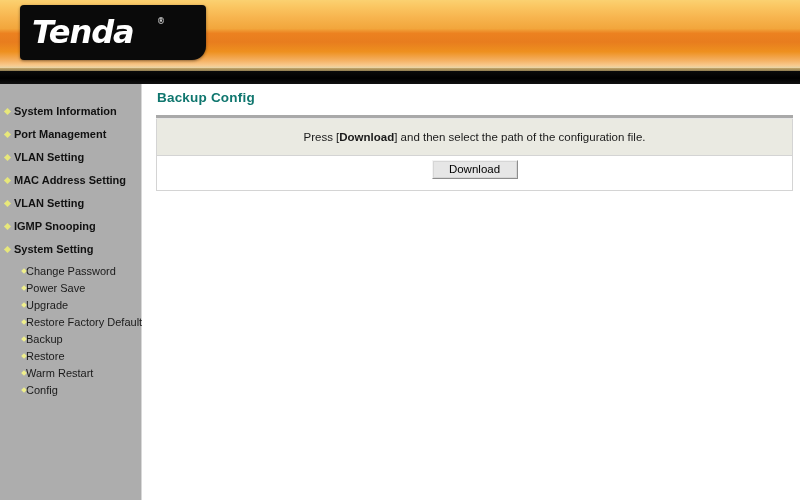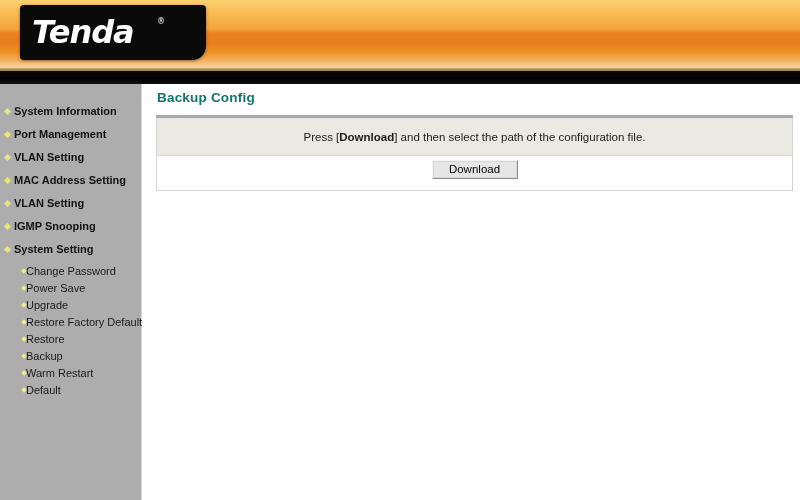--- a/index.html
+++ b/index.html
@@ -263,33 +263,33 @@
       <div class="submenu-item">
         <span class="bullet"></span>
         <span>Upgrade</span>
       </div>
       <div class="submenu-item">
         <span class="bullet"></span>
         <span>Restore Factory Default</span>
       </div>
       <div class="submenu-item">
         <span class="bullet"></span>
+        <span>Backup</span>
+      </div>
+      <div class="submenu-item">
+        <span class="bullet"></span>
         <span>Restore</span>
       </div>
       <div class="submenu-item">
         <span class="bullet"></span>
-        <span>Backup</span>
-      </div>
-      <div class="submenu-item">
-        <span class="bullet"></span>
         <span>Warm Restart</span>
       </div>
       <div class="submenu-item">
         <span class="bullet"></span>
-        <span>Default</span>
+        <span>Config</span>
       </div>
     </div>
   </div>
 
 </div>
 
 <div id="content">
   <div id="page-title">Backup Config</div>
 
   <div id="panel">

